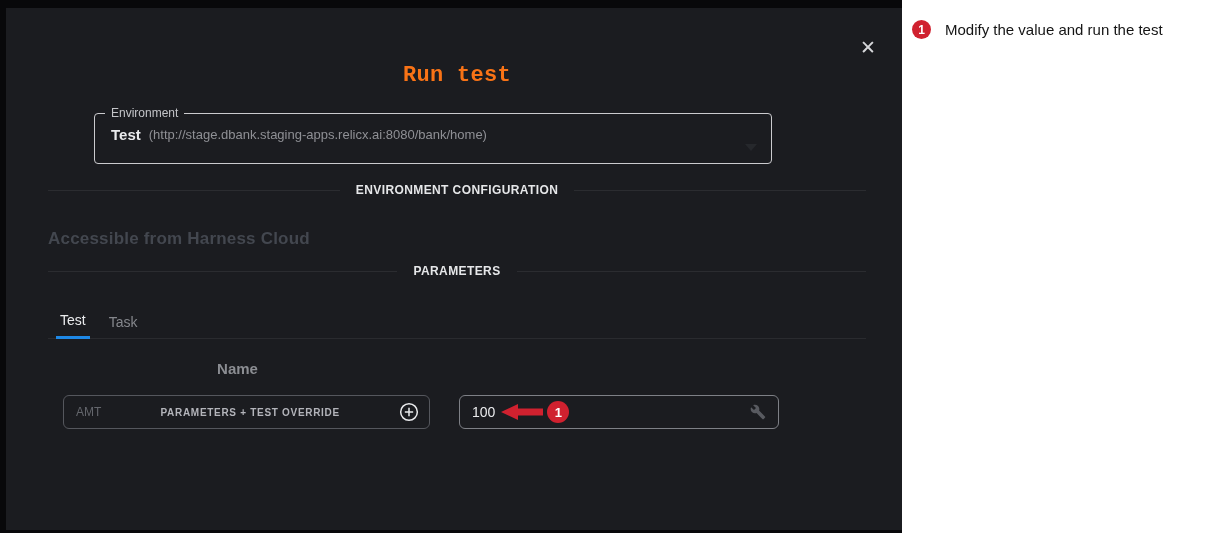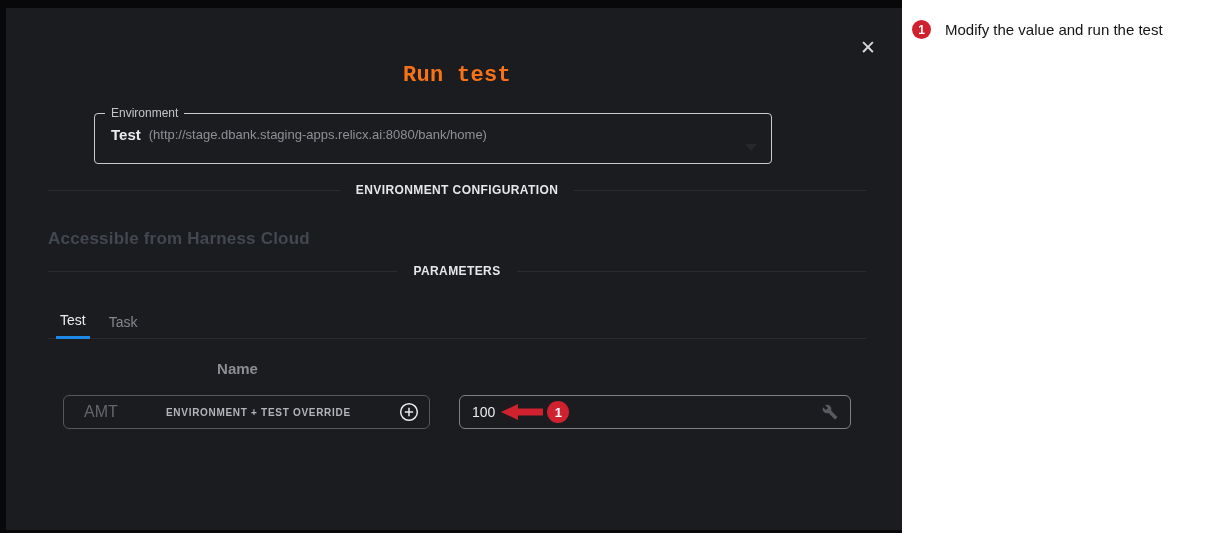--- a/index.html
+++ b/index.html
@@ -92,23 +92,23 @@
     font-size: 15px; font-weight: bold; color: #8b8d92;
   }
   .col-header.name  { left: 48px;  width: 367px; }
   .col-header.value { left: 453px; width: 392px; }
 
   .param-box {
     position: absolute; top: 387px; height: 34px;
     display: flex; align-items: center; border-radius: 6px;
   }
   .name-box  { left: 57px;  width: 367px; border: 1px solid #55575d; }
-  .value-box { left: 453px; width: 392px; border: 1px solid #7e8086; }
-
-  .name-placeholder { margin-left: 20px; font-size: 16px; color: #64666c; }
+  .value-box { left: 453px; width: 320px; border: 1px solid #7e8086; }
+
+  .name-placeholder { margin-left: 12px; font-size: 12px; color: #64666c; }
   .override-badge {
     flex: 1; text-align: center; font-size: 10px; font-weight: bold;
     color: #b3b4ba; letter-spacing: 0.7px;
   }
   .plus-icon { color: #e9eaec; margin-right: 10px; display: flex; cursor: pointer; }
 
   .value-text { margin-left: 12px; font-size: 14px; color: #eaebed; }
   .callout-arrow { margin-left: 6px; display: flex; }
   .callout-badge {
     margin-left: 4px; width: 22px; height: 22px; border-radius: 50%;
@@ -168,21 +168,21 @@
 
     <div class="tabs">
       <div class="tab active">Test</div>
       <div class="tab inactive">Task</div>
     </div>
 
     <div class="col-header name">Name</div>
 
     <div class="param-box name-box">
       <span class="name-placeholder">AMT</span>
-      <span class="override-badge">ENVIRONMENT + TEST OVERRIDE</span>
+      <span class="override-badge">PARAMETERS + TEST OVERRIDE</span>
       <span class="plus-icon">
         <svg width="20" height="20" viewBox="0 0 24 24" fill="none">
           <circle cx="12" cy="12" r="10" stroke="currentColor" stroke-width="1.8"></circle>
           <path d="M12 7v10M7 12h10" stroke="currentColor" stroke-width="1.8"></path>
         </svg>
       </span>
     </div>
 
     <div class="param-box value-box">
       <span class="value-text">100</span>

